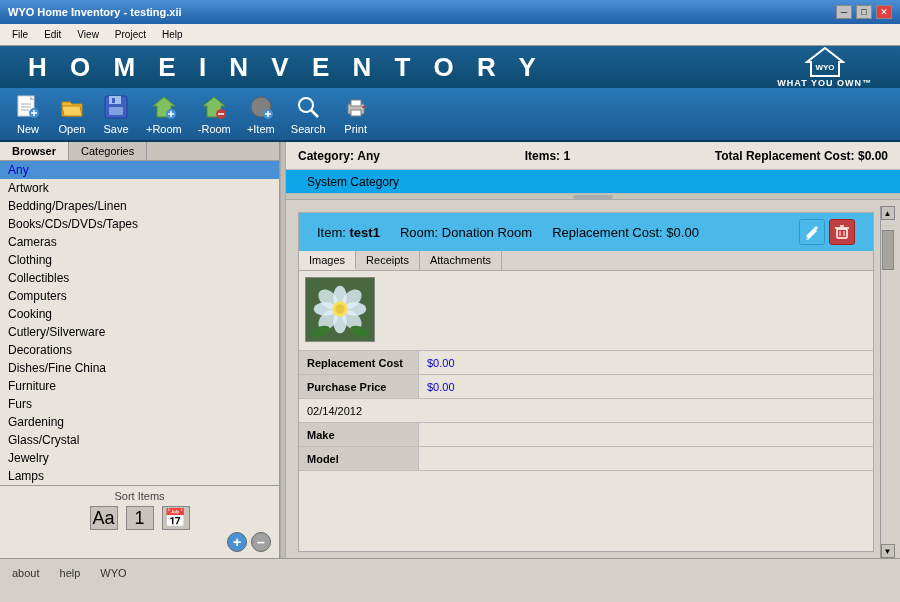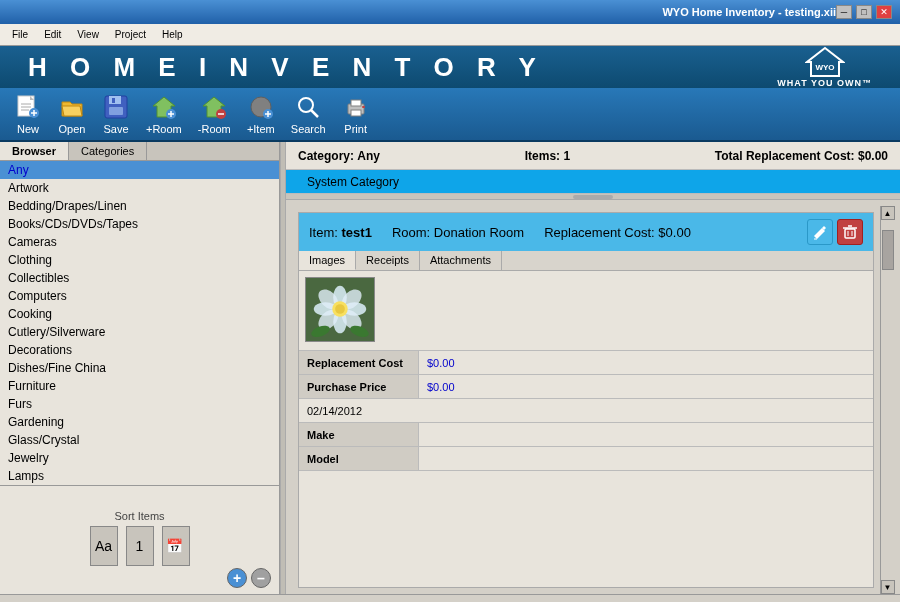--- a/index.html
+++ b/index.html
@@ -5,21 +5,21 @@
     * { box-sizing: border-box; margin: 0; padding: 0; }
     body { font-family: Arial, sans-serif; font-size: 12px; background: #d4d0c8; width: 900px; height: 602px; overflow: hidden; }
 
     
     .title-bar {
       background: linear-gradient(to bottom, #4a90d4, #2060a8);
       color: white;
       padding: 4px 8px;
       display: flex;
       align-items: center;
-      justify-content: flex-end;
+      justify-content: space-between;
       height: 24px;
     }
     .title-bar-title { font-size: 11px; font-weight: bold; }
     .title-bar-controls { display: flex; gap: 4px; }
     .title-bar-btn {
       width: 16px; height: 14px; border: 1px solid #888;
       background: #c0c0c0; font-size: 9px; display: flex;
       align-items: center; justify-content: center; cursor: pointer;
       color: #000;
     }
@@ -140,33 +140,32 @@
     }
     .sidebar-controls {
       padding: 4px;
       border-top: 1px solid #999;
     }
     .sort-items-label {
       text-align: center;
       font-size: 11px;
       color: #444;
       margin-bottom: 4px;
-      margin-top: 20px;
     }
     .sort-icons {
       display: flex;
       justify-content: center;
       gap: 8px;
     }
     .sort-icon-btn {
-      width: 28px; height: 40px;
+      width: 28px; height: 24px;
       background: #c8c4bc;
       border: 1px solid #888;
       display: flex; align-items: center; justify-content: center;
-      cursor: pointer; font-size: 14px;
+      cursor: pointer; font-size: 18px;
     }
     .sidebar-bottom-icons {
       display: flex;
       align-items: center;
       justify-content: flex-end;
       padding: 2px 4px;
       gap: 4px;
     }
     .circle-btn {
       width: 20px; height: 20px;
@@ -213,21 +212,21 @@
       background: #e8e4dc;
       margin: 6px;
       border: 1px solid #aaa;
       flex: 1;
       overflow: hidden;
       display: flex;
       flex-direction: column;
     }
     .item-header {
       background: #4ab8e8;
-      padding: 6px 10px;
+      padding: 6px 18px;
       display: flex;
       align-items: center;
       justify-content: space-between;
     }
     .item-header-info {
       display: flex;
       align-items: center;
       gap: 20px;
       flex: 1;
     }

